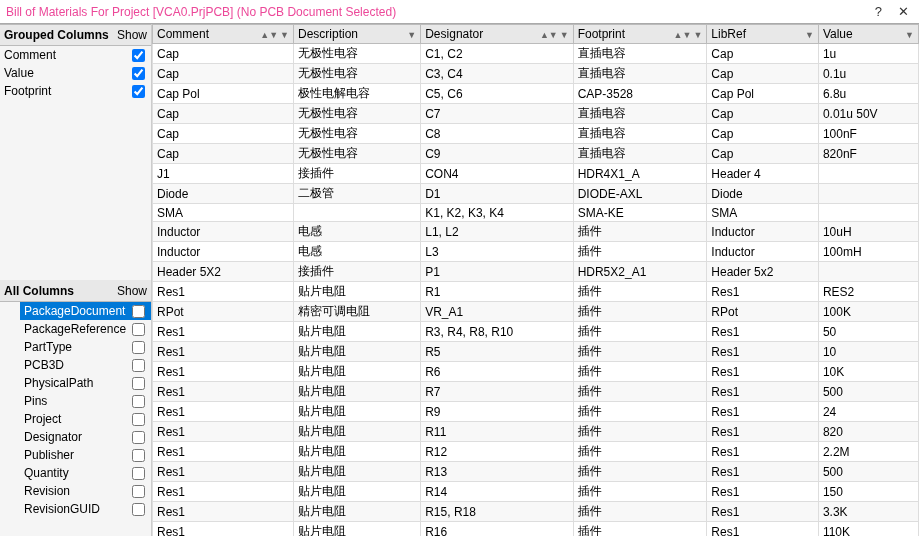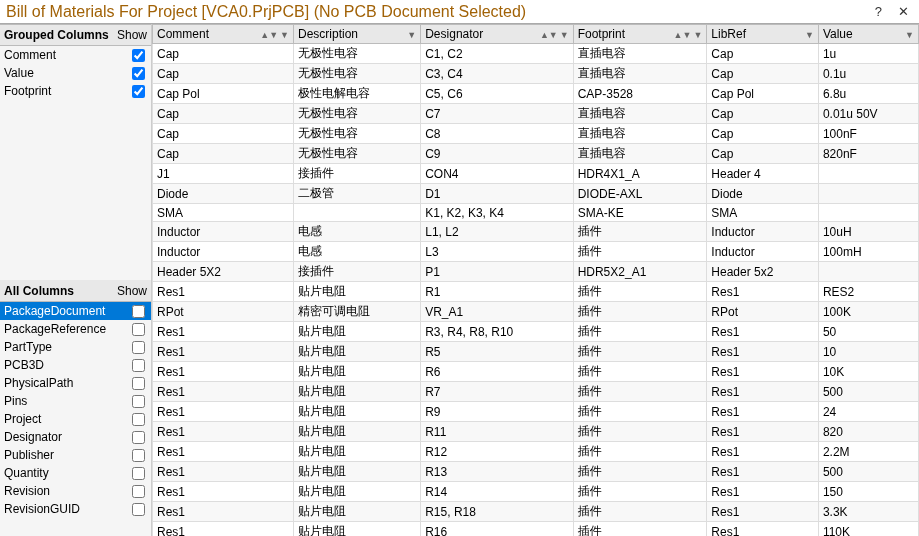--- a/index.html
+++ b/index.html
@@ -7,21 +7,21 @@
 
     .title-bar {
       background: #fff;
       border-bottom: 1px solid #aaa;
       padding: 3px 6px;
       display: flex;
       align-items: center;
       justify-content: space-between;
       height: 24px;
     }
-    .title-bar-left { font-size: 16px; color: #a16207; }
+    .title-bar-left { font-size: 12px; color: #ec4899; }
     .title-bar-right { display: flex; gap: 8px; }
     .title-btn { background: none; border: none; cursor: pointer; font-size: 13px; color: #333; padding: 0 4px; }
 
     .main-content { display: flex; height: calc(536px - 24px); }
 
     
     .left-panel { width: 152px; background: #f5f5f5; border-right: 1px solid #ccc; display: flex; flex-direction: column; }
 
     .section-header {
       background: #e8e8e8;
@@ -43,21 +43,21 @@
     .all-cols-header {
       background: #e8e8e8;
       border-bottom: 1px solid #bbb;
       display: flex;
       align-items: center;
       justify-content: space-between;
       padding: 2px 4px;
       height: 22px;
       text-align: right;
     }
-    .all-cols-list { flex: 1; overflow-y: auto; max-height: 260px; }
+    .all-cols-list { flex: 1; overflow-y: auto; max-height: 260px; margin-left: 20px; }
     .all-col-item { display: flex; align-items: center; padding: 1px 4px; height: 18px; }
     .all-col-item.selected { background: #0078d7; color: #fff; }
     .all-col-item label { flex: 1; }
     .all-col-item input[type=checkbox] { width: 13px; height: 13px; margin-right: 2px; }
 
     
     .right-panel { flex: 1; overflow: auto; background: #fff; }
 
     table { border-collapse: collapse; width: 100%; min-width: 700px; }
 

